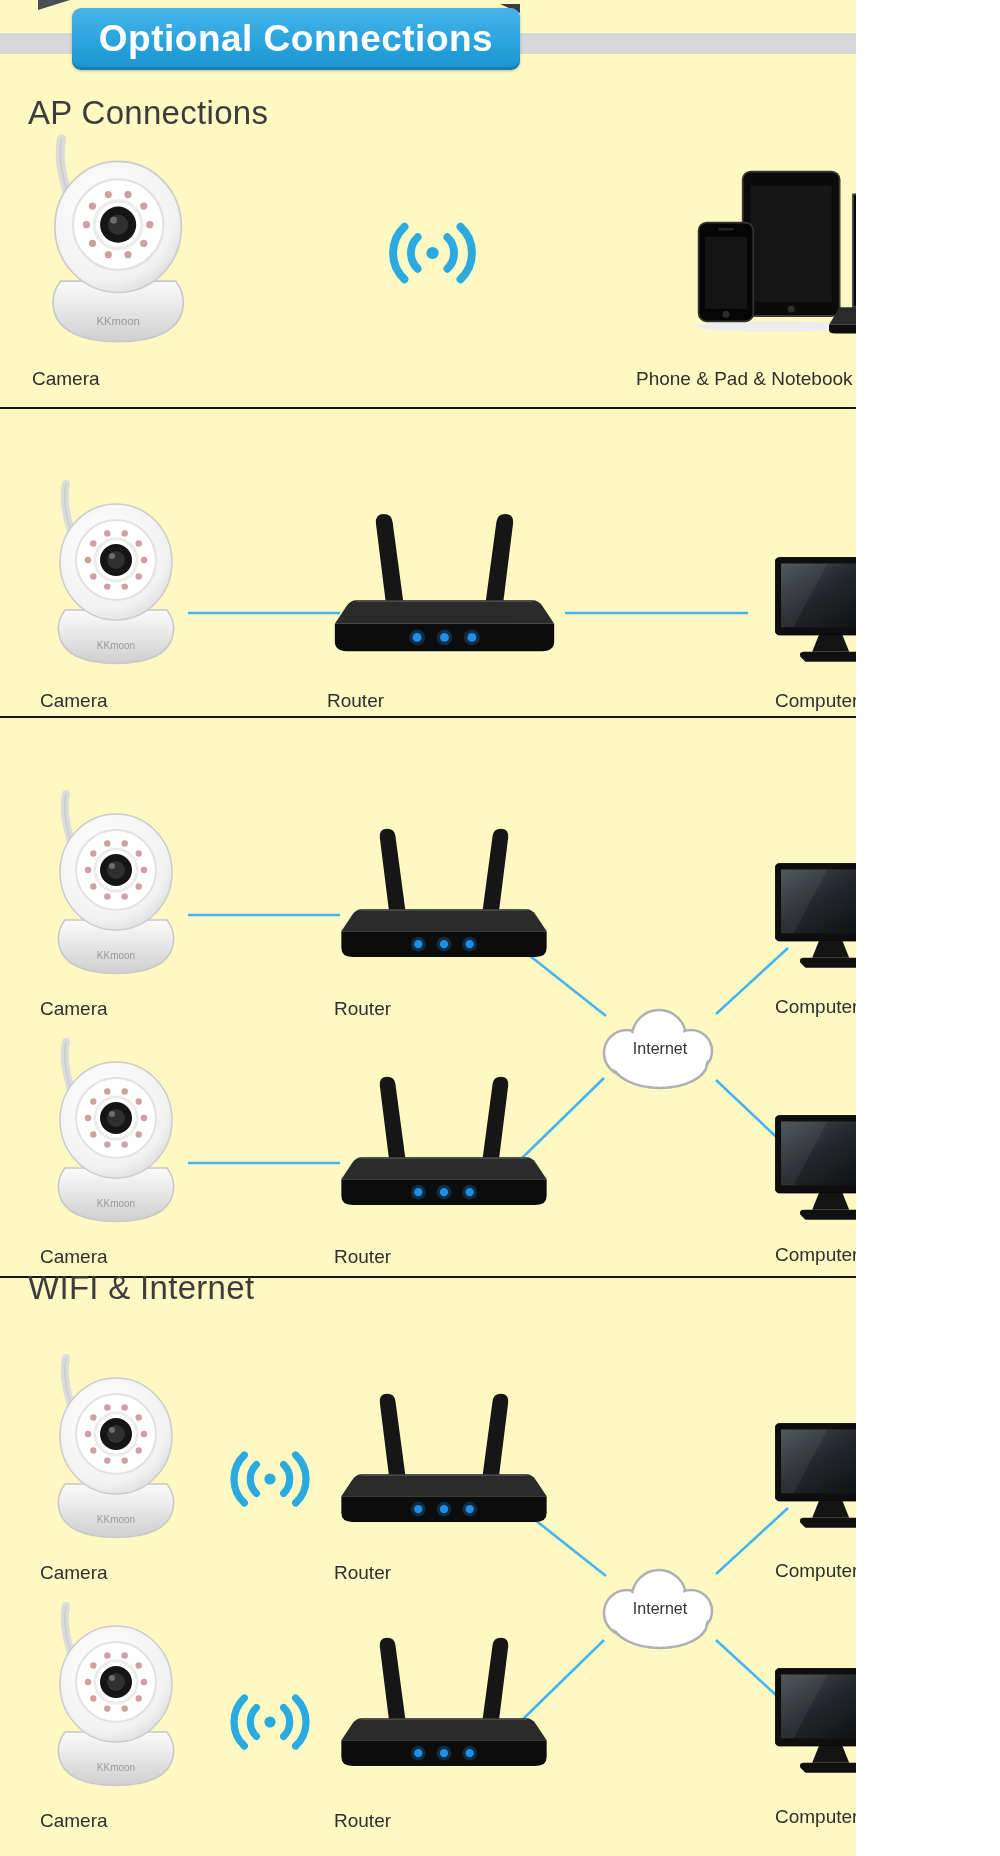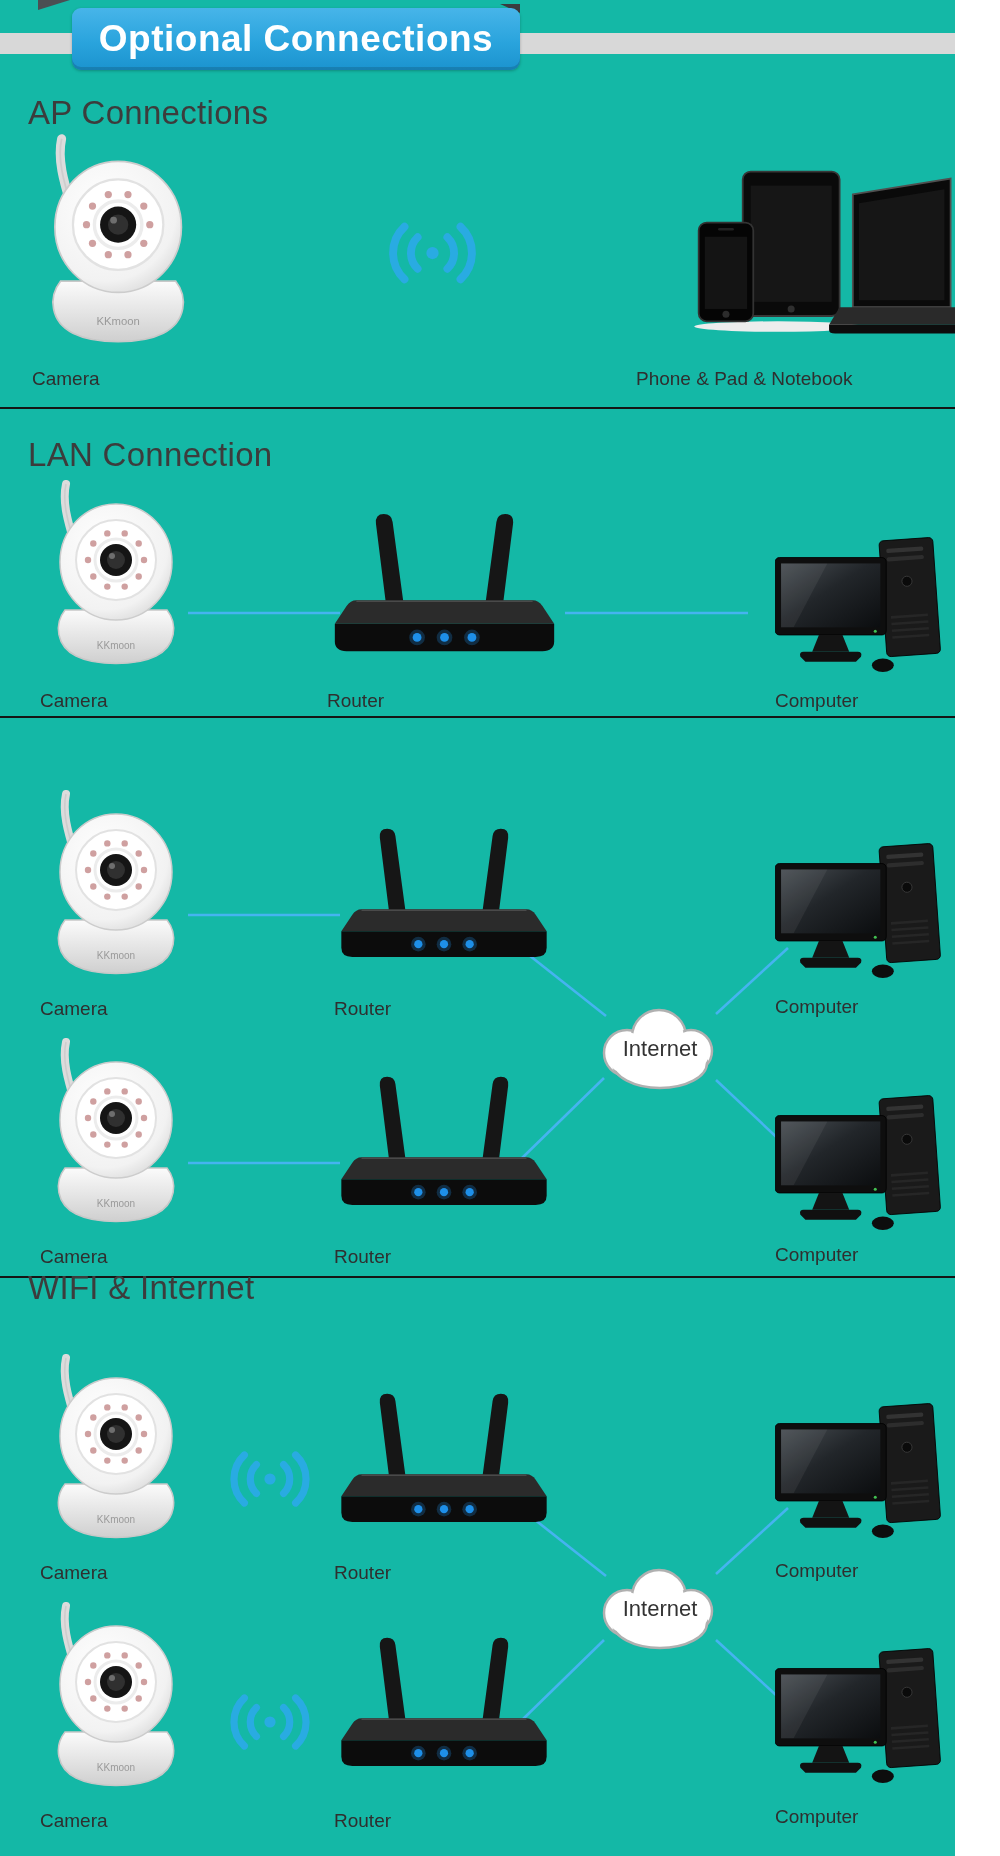--- a/index.html
+++ b/index.html
@@ -1,18 +1,18 @@
 <!DOCTYPE html>
 <html><head>
 <meta charset="utf-8">
 <style>
   * { margin:0; padding:0; box-sizing:border-box; }
   html,body { background:#ffffff; }
   .page {
-    position:relative; width:955px; height:1856px; background:#14b8a6;
+    position:relative; width:856px; height:1856px; background:#fef9c3;
     overflow:hidden; font-family:"Liberation Sans","DejaVu Sans",sans-serif;
   }
   .abs { position:absolute; }
   .gray-bar { left:0; top:33px; width:100%; height:21px; background:#d8d8d8; }
   .banner {
     left:72px; top:8px; width:448px; height:62px; border-radius:9px;
     background:linear-gradient(180deg,#47b5e9 0%, #2aa4dd 55%, #1b93cf 100%);
     display:flex; align-items:center; justify-content:center;
     box-shadow: inset 0 -3px 0 rgba(0,0,0,.14), 0 1px 3px rgba(0,0,0,.25);
   }
@@ -23,21 +23,21 @@
   h2.sec-h { position:absolute; left:28px; font-size:33px; font-weight:400; color:#3c3c3c; letter-spacing:.3px; }
   .lbl { font-size:19px; color:#2f2f2f; text-align:left; }
   .divider { left:0; width:100%; height:2px; background:#151515; }
   .item svg, .cloud svg { width:100%; height:100%; display:block; }
   .lines { left:0; top:0; width:1000px; height:1856px; pointer-events:none; }
   .conn { stroke:#45b4f0; stroke-width:2.6; }
   .cloud { }
   .cloud-text {
     position:absolute; left:0; top:2px; width:100%; height:100%;
     display:flex; align-items:center; justify-content:center;
-    font-size:22px; color:#333333;
+    font-size:16px; color:#333333;
   }
   .defs-svg { position:absolute; width:0; height:0; overflow:hidden; }
   svg text { font-family:"Liberation Sans","DejaVu Sans",sans-serif; }
 </style>
 </head>
 <body>
 
 <div class="page">
 
   <svg class="defs-svg" aria-hidden="true">
@@ -198,21 +198,20 @@
 
   <div class="item abs" style="left:672px;top:168px;width:300px;height:185px">
     <svg viewBox="0 0 340 210">
         <use href="#sym-devices"></use>
       </svg>
   </div>
   <span class="lbl abs" style="left:636px;top:368px;width:300px">Phone &amp; Pad &amp; Notebook</span>
 
   <div class="divider abs" style="top:407px"></div>
 
-  <h2 class="sec-h" style="top:436px">LAN Connection</h2>
 
   <div class="item abs" style="left:40px;top:478px;width:150px;height:200px">
     <svg viewBox="0 0 150 200">
         <use href="#sym-camera"></use>
       </svg>
   </div>
   <span class="lbl abs" style="left:40px;top:690px;width:150px">Camera</span>
 
   <div class="item abs" style="left:327px;top:508px;width:235px;height:157px">
     <svg viewBox="0 0 240 160">

